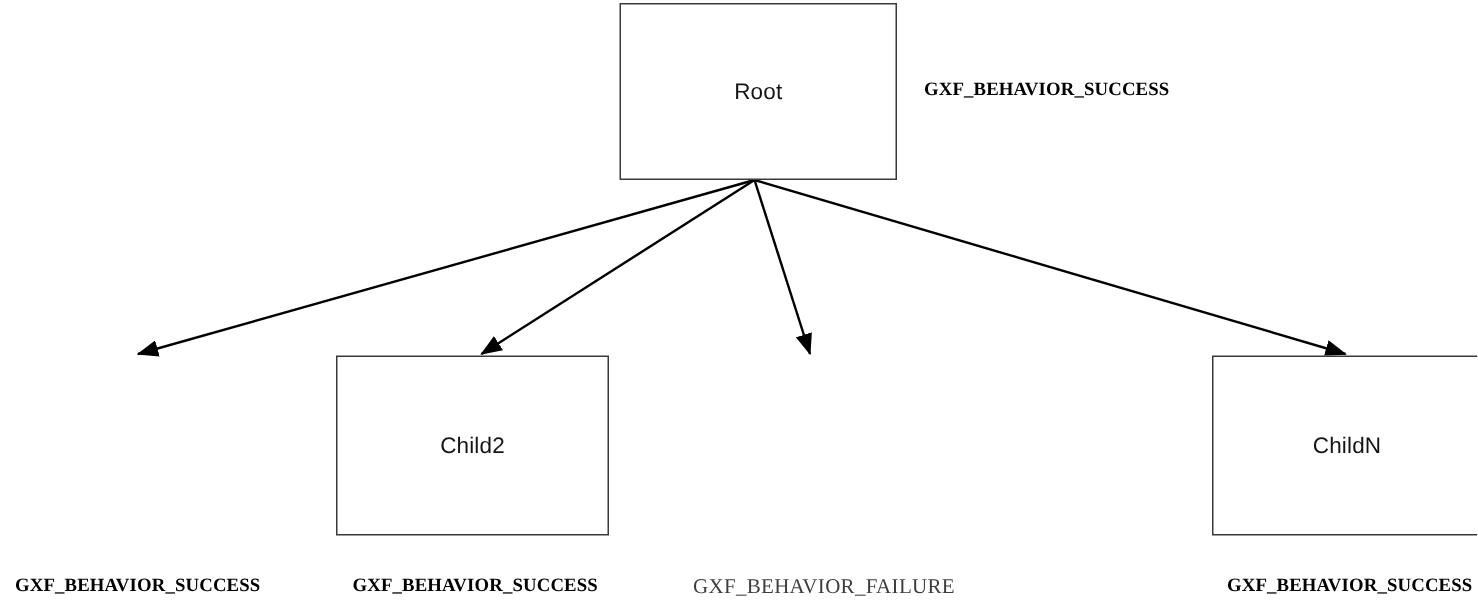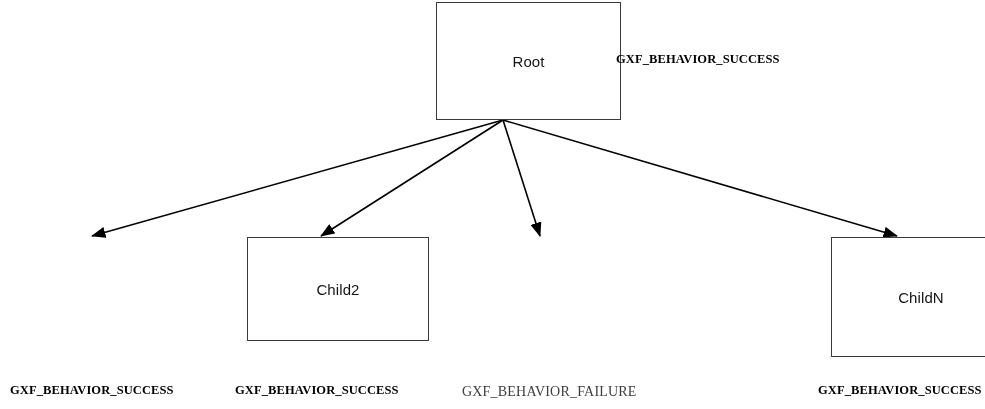--- a/index.html
+++ b/index.html
@@ -32,21 +32,20 @@
   }
   .node-box {
     position: absolute;
     box-sizing: border-box;
     background: #ffffff;
     border: 1px solid #3a3a3a;
     z-index: 2;
     display: flex;
     align-items: center;
     justify-content: center;
-    margin-left: 23px;
   }
   .node-label {
     font-family: "Liberation Sans", sans-serif;
     font-size: 15px;
     font-weight: 400;
     color: #141414;
     letter-spacing: 0.1px;
     white-space: nowrap;
     line-height: 1;
   }
@@ -85,21 +84,21 @@
         <line x1="503" y1="120" x2="540" y2="236" stroke="#000000" stroke-width="1.6" marker-end="url(#arrowhead)"></line>
         <line x1="503" y1="120" x2="897" y2="236" stroke="#000000" stroke-width="1.6" marker-end="url(#arrowhead)"></line>
       </g>
   </svg>
 
   <div class="node-box" style="left: 413px; top: 2px; width: 185px; height: 118px; border-color: rgb(58, 58, 58);">
     <span class="node-label">Root</span>
   </div>
 
 
-  <div class="node-box" style="left: 224px; top: 237px; width: 182px; height: 104px; border-color: rgb(58, 58, 58);">
+  <div class="node-box" style="left: 224px; top: 237px; width: 182px; height: 120px; border-color: rgb(58, 58, 58);">
     <span class="node-label">Child2</span>
   </div>
 
 
   <div class="node-box" style="left: 808px; top: 237px; width: 180px; height: 120px; border-color: rgb(58, 58, 58);">
     <span class="node-label">ChildN</span>
   </div>
 
   <div class="status-label" style="left: 616px; top: 53px; color: rgb(0, 0, 0);">GXF_BEHAVIOR_SUCCESS</div>
 

